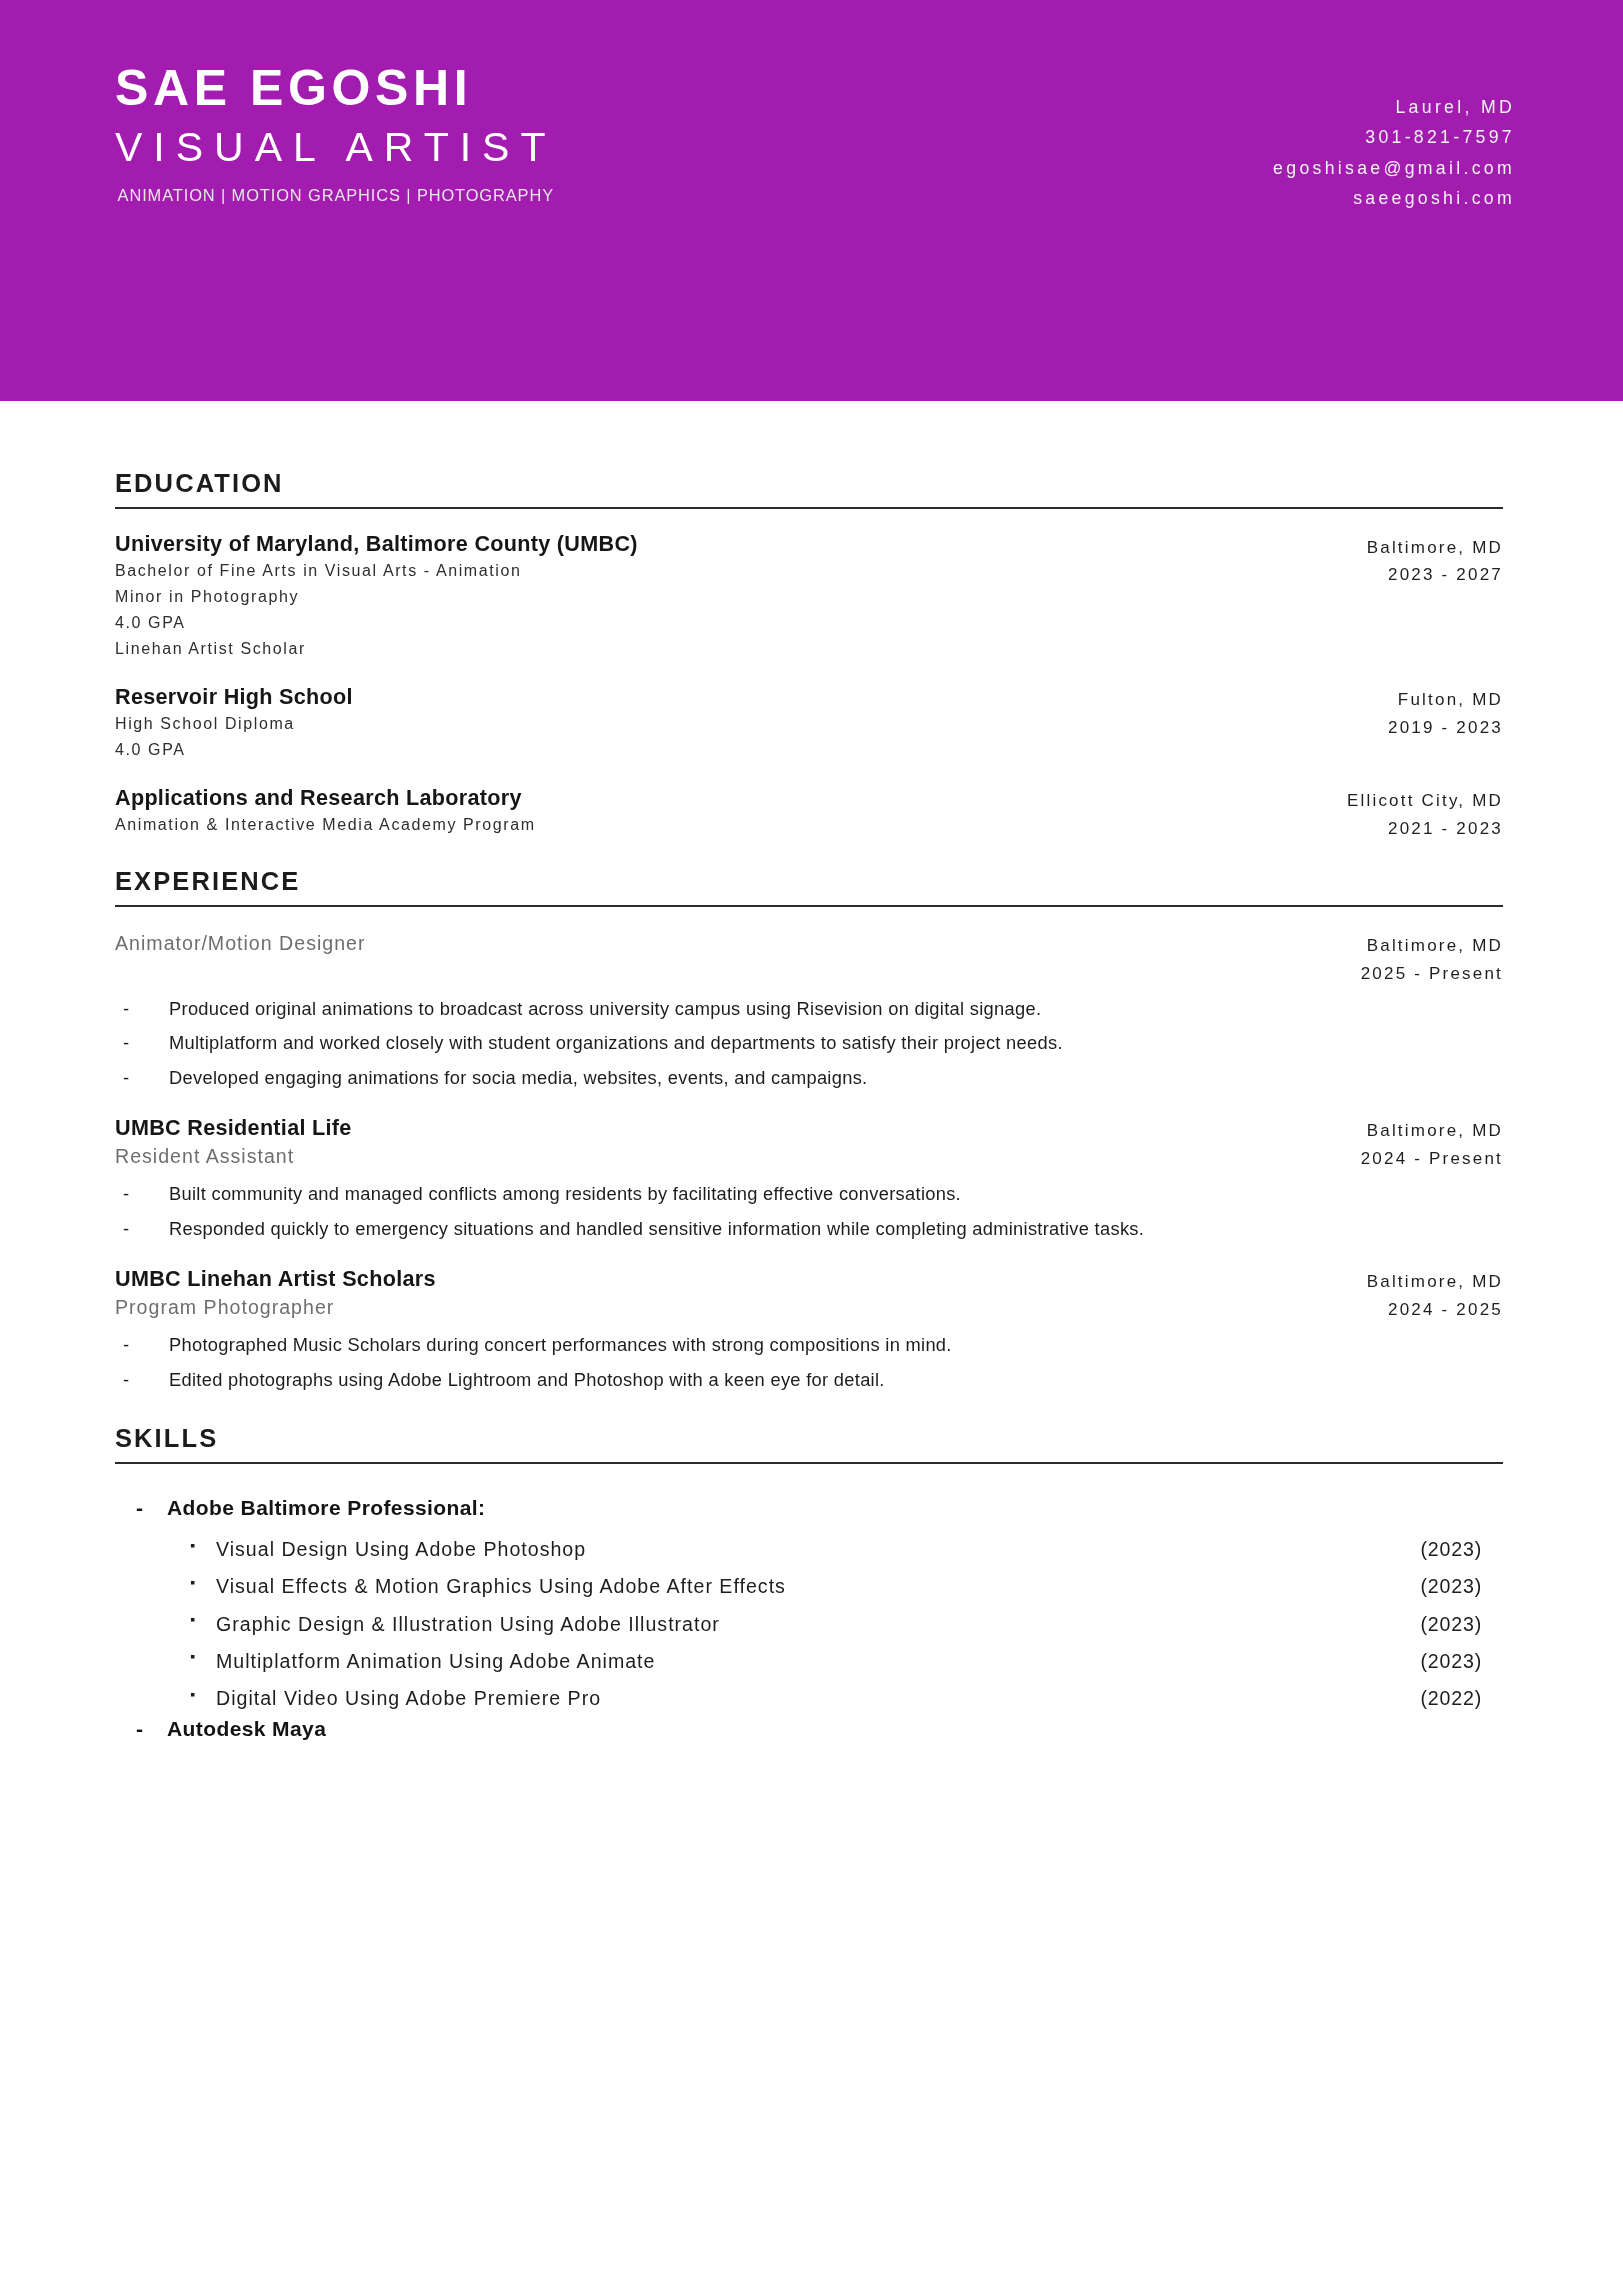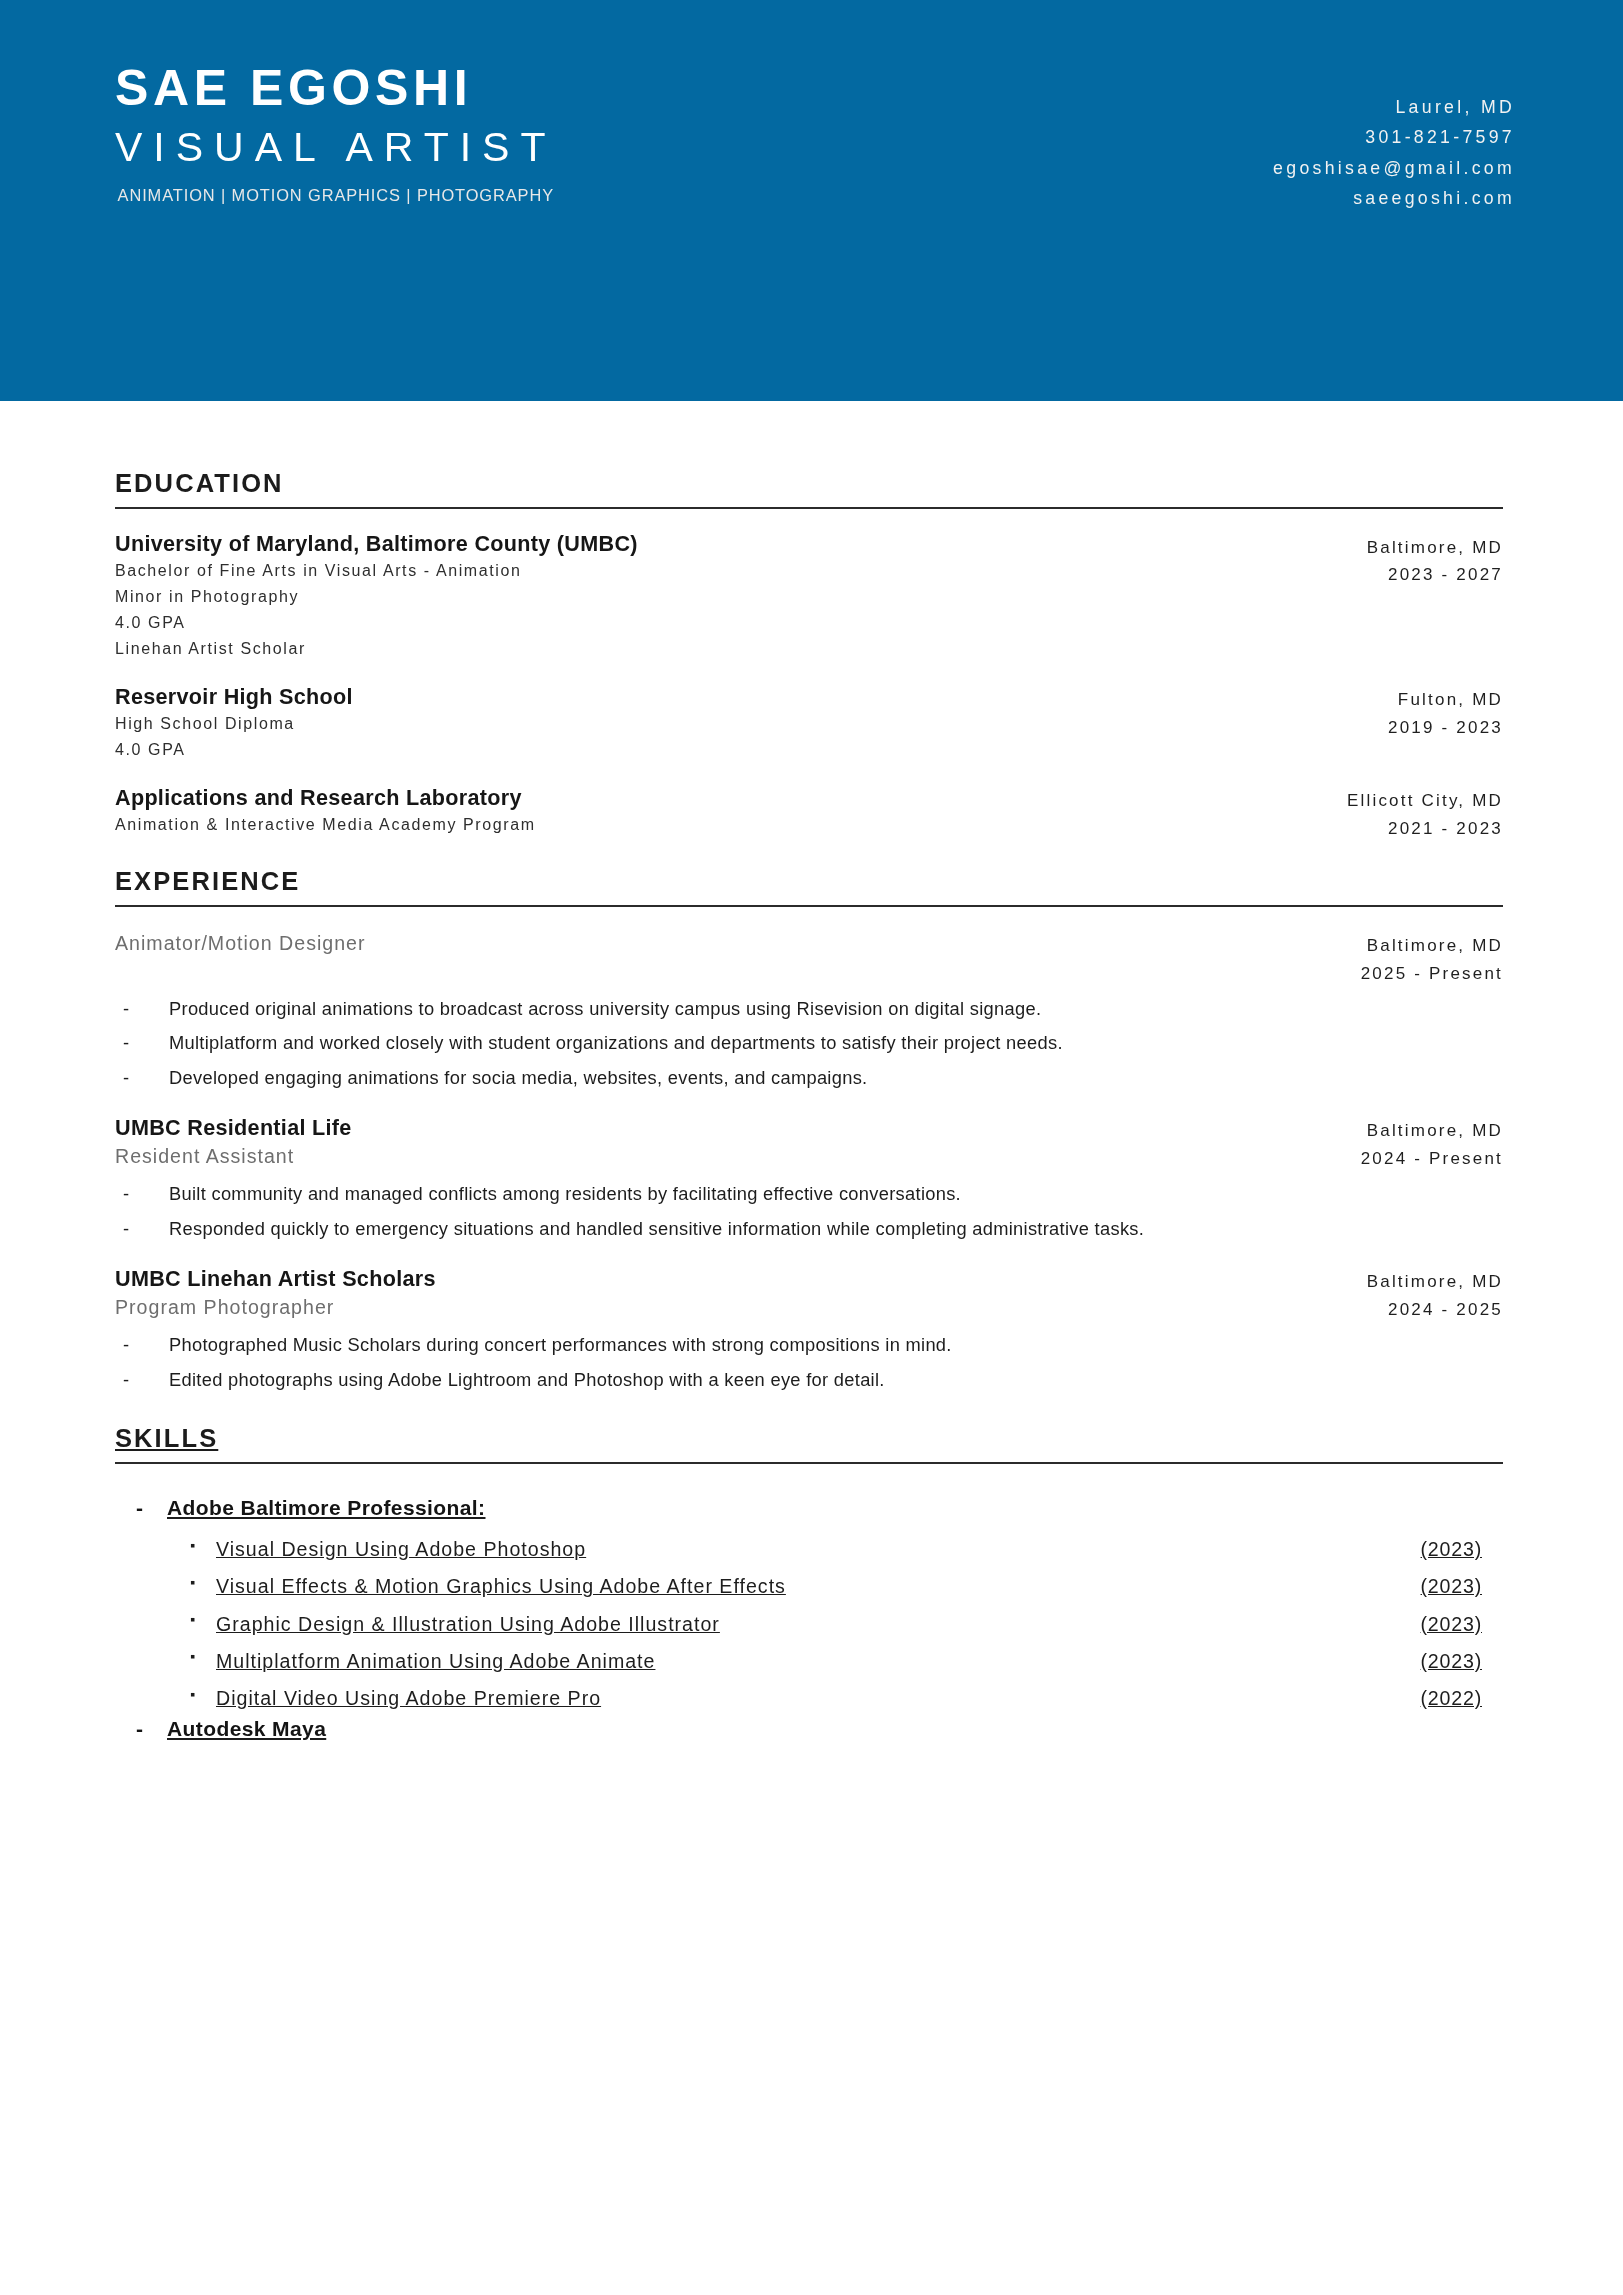--- a/index.html
+++ b/index.html
@@ -10,21 +10,21 @@
   body {
     width: 1623px;
     height: 2295px;
     font-family: "Liberation Sans", sans-serif;
     color: #1c1c1c;
     overflow: hidden;
   }
 
   
   .header {
-    background: #0369a1;
+    background: #a21caf;
     height: 401px;
     box-sizing: border-box;
     padding: 0 108px 16px 115px;
     display: flex;
     align-items: flex-start;
     justify-content: space-between;
   }
   .header-left {
     padding-top: 62px;
   }
@@ -82,21 +82,21 @@
     padding: 0;
   }
   .rule {
     border: none;
     border-top: 2px solid #2b2b2b;
     margin: 9.2px 0 0 0;
   }
 
   .edu-section { padding-top: 68px; }
   .exp-section { padding-top: 25px; }
-  .skills-section { padding-top: 30px; text-decoration: underline; }
+  .skills-section { padding-top: 30px; }
 
   .entry {
     position: relative;
     margin-top: 22px;
   }
   .entry-head {
     display: flex;
     justify-content: space-between;
     align-items: flex-start;
   }

